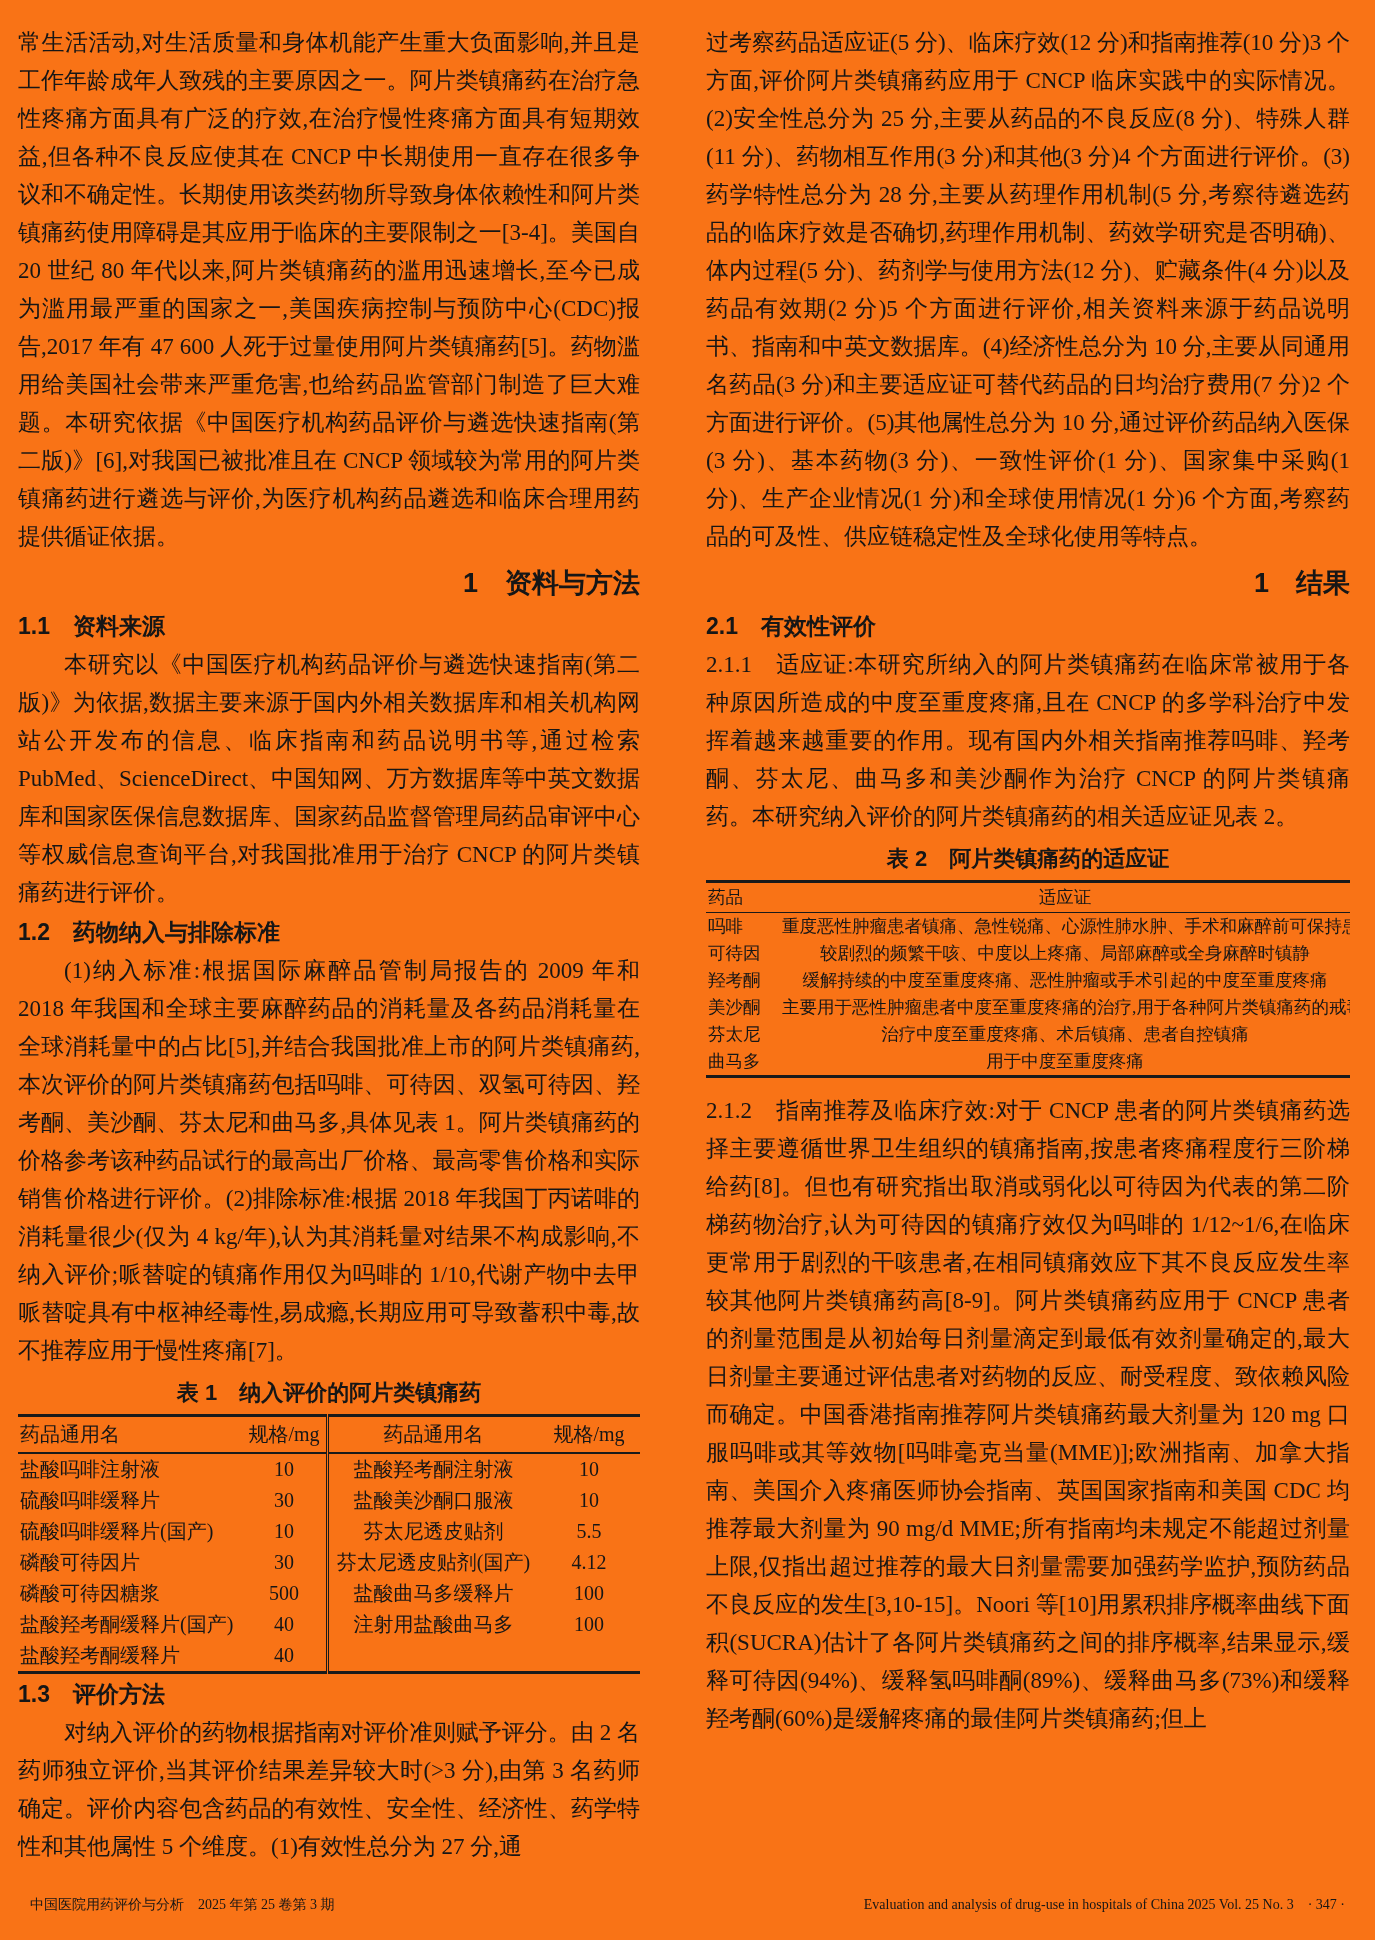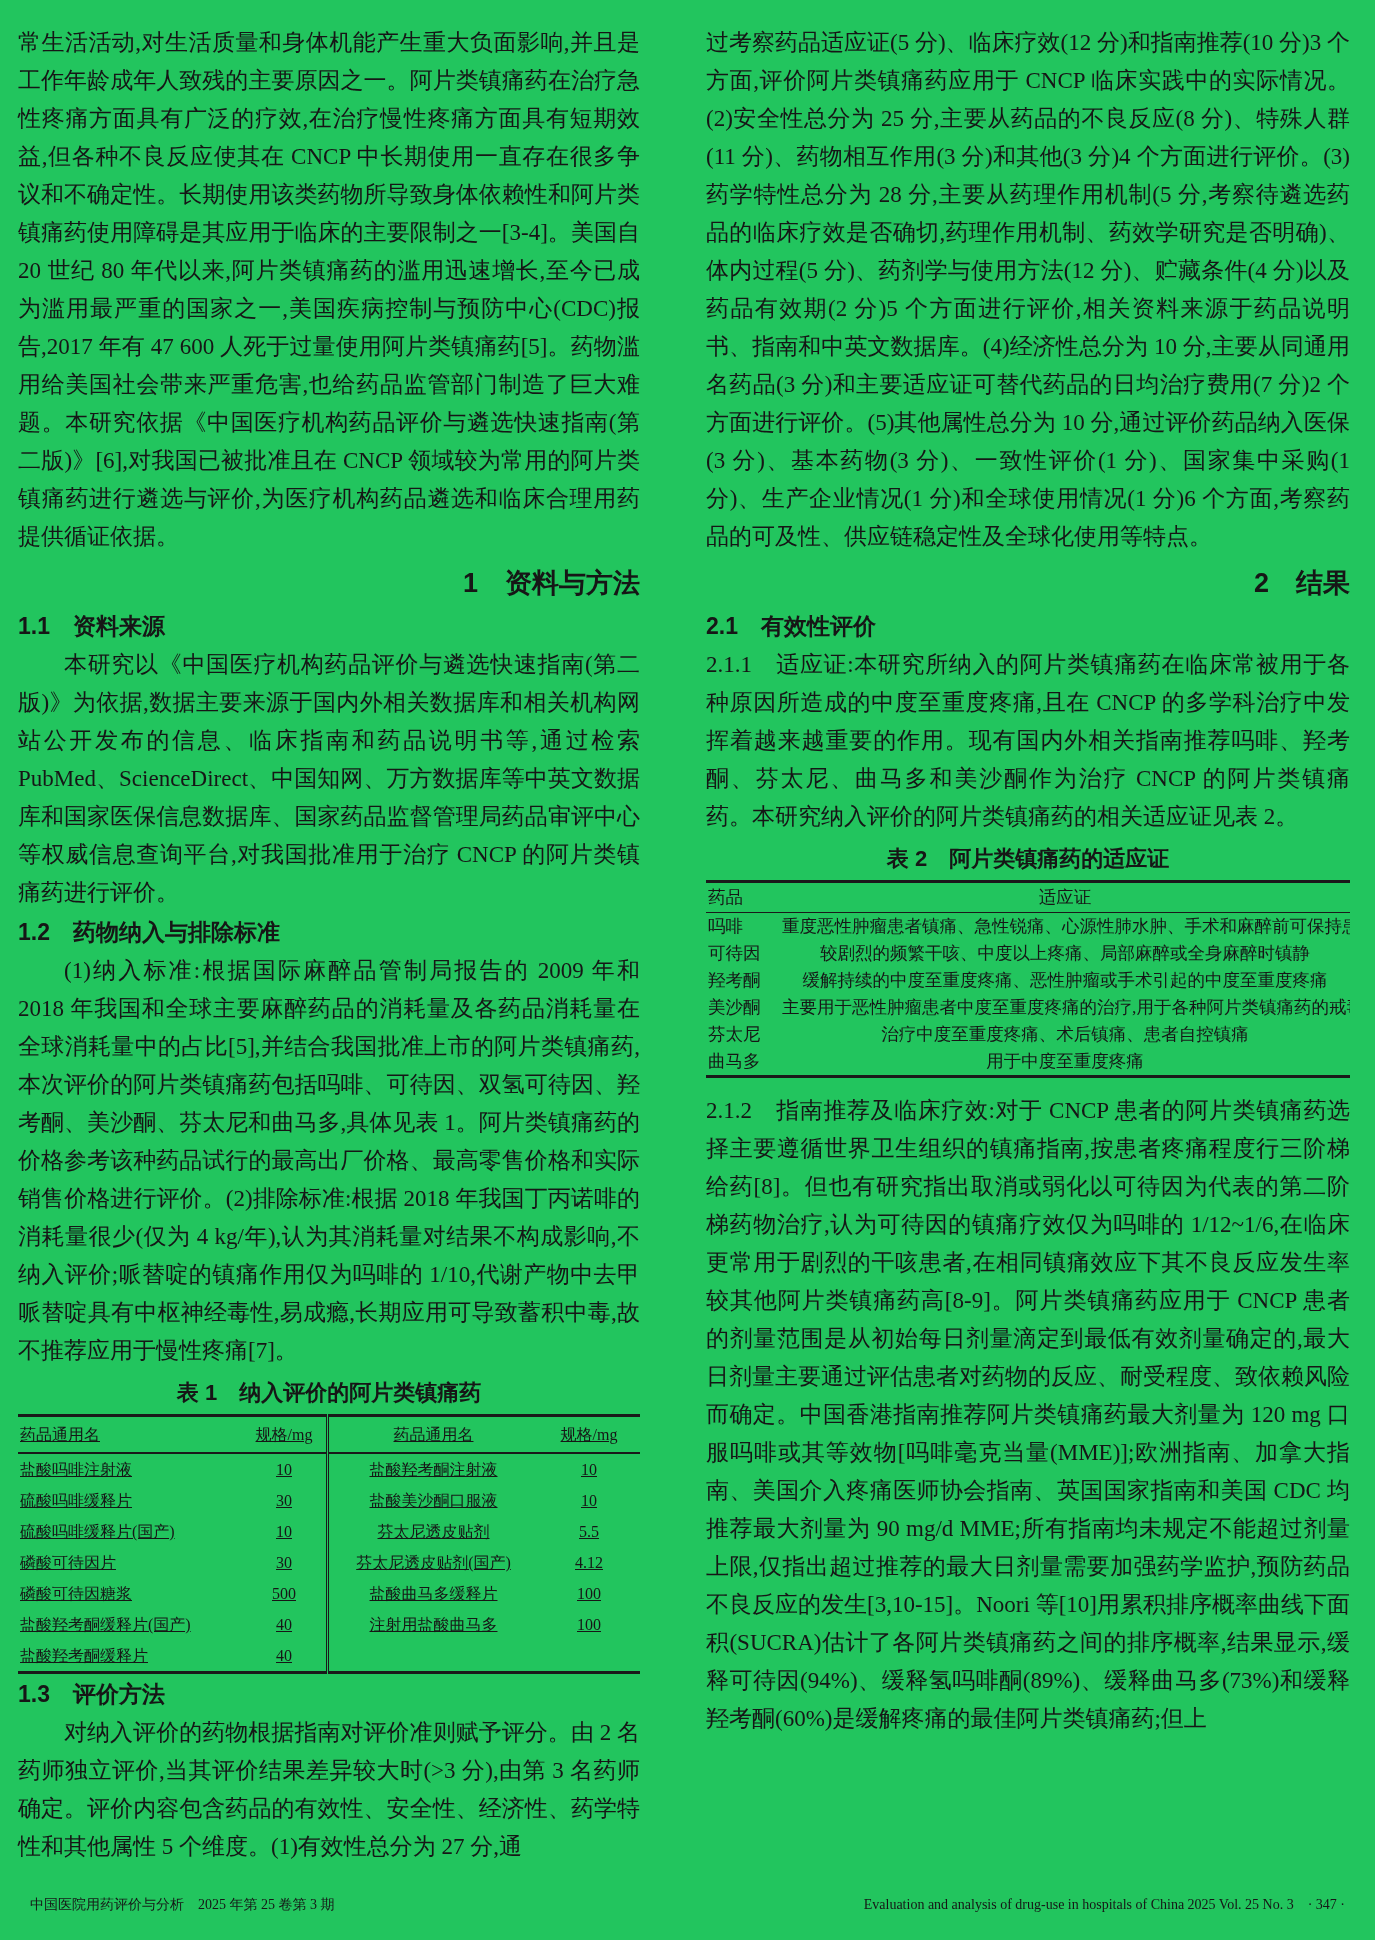--- a/index.html
+++ b/index.html
@@ -1,17 +1,17 @@
 <!DOCTYPE html>
 <html><head>
 <meta charset="utf-8">
 <style>
   html,body{margin:0;padding:0;background:#d9d9d9;}
   .page{
-    position:relative;width:1375px;height:1940px;background:#22c55e;color:#161616;
+    position:relative;width:1375px;height:1940px;background:#f97316;color:#161616;
     font-family:"Liberation Serif","DejaVu Serif",serif;overflow:hidden;margin:0 auto;
   }
   .columns{display:flex;align-items:flex-start;padding:24px 0 0 18px;}
   .col-left{width:622px;margin-right:66px;}
   .col-right{width:644px;}
   .body{font-size:23px;line-height:38px;text-align:justify;margin:0;}
   .indent{text-indent:2em;}
   .h-sec{
     font-family:"Liberation Sans","DejaVu Sans",sans-serif;font-weight:700;
     font-size:27px;line-height:46px;margin:4px 0 0;text-align:right;
@@ -19,22 +19,22 @@
   .h-sub{
     font-family:"Liberation Sans","DejaVu Sans",sans-serif;font-weight:700;
     font-size:23px;line-height:40px;margin:0;text-align:left;
   }
   .tbl-title{
     font-family:"Liberation Sans","DejaVu Sans",sans-serif;font-weight:700;
     font-size:22px;line-height:38px;text-align:center;margin:4px 0 2px;
   }
   table{table-layout:fixed;}
   .t1{
-    width:100%;border-collapse:collapse;font-size:16px;
-    border-top:3px solid #1a1a1a;border-bottom:3px solid #1a1a1a;text-decoration:underline;
+    width:100%;border-collapse:collapse;font-size:20px;
+    border-top:3px solid #1a1a1a;border-bottom:3px solid #1a1a1a;
   }
   .t1 th,.t1 td{padding:0 2px;line-height:31px;font-weight:400;overflow:hidden;white-space:nowrap;}
   .t1 thead th{border-bottom:2px solid #1a1a1a;line-height:35px;}
   .t1 .c1{width:220px;text-align:left;}
   .t1 .c2{width:80px;text-align:center;}
   .t1 .c3{width:205px;text-align:center;border-left:3px double #1a1a1a;}
   .t1 .c4{text-align:center;}
   .t1 thead .c1{text-align:left;}
   .t2{
     width:100%;border-collapse:collapse;font-size:17.5px;margin-top:2px;
@@ -123,21 +123,21 @@
         </tbody>
       </table>
 
       <h3 class="h-sub">1.3　评价方法</h3>
       <p class="body indent">对纳入评价的药物根据指南对评价准则赋予评分。由 2 名药师独立评价,当其评价结果差异较大时(&gt;3 分),由第 3 名药师确定。评价内容包含药品的有效性、安全性、经济性、药学特性和其他属性 5 个维度。(1)有效性总分为 27 分,通</p>
     </div>
 
     <div class="col-right">
       <p class="body">过考察药品适应证(5 分)、临床疗效(12 分)和指南推荐(10 分)3 个方面,评价阿片类镇痛药应用于 CNCP 临床实践中的实际情况。(2)安全性总分为 25 分,主要从药品的不良反应(8 分)、特殊人群(11 分)、药物相互作用(3 分)和其他(3 分)4 个方面进行评价。(3)药学特性总分为 28 分,主要从药理作用机制(5 分,考察待遴选药品的临床疗效是否确切,药理作用机制、药效学研究是否明确)、体内过程(5 分)、药剂学与使用方法(12 分)、贮藏条件(4 分)以及药品有效期(2 分)5 个方面进行评价,相关资料来源于药品说明书、指南和中英文数据库。(4)经济性总分为 10 分,主要从同通用名药品(3 分)和主要适应证可替代药品的日均治疗费用(7 分)2 个方面进行评价。(5)其他属性总分为 10 分,通过评价药品纳入医保(3 分)、基本药物(3 分)、一致性评价(1 分)、国家集中采购(1 分)、生产企业情况(1 分)和全球使用情况(1 分)6 个方面,考察药品的可及性、供应链稳定性及全球化使用等特点。</p>
 
-      <h2 class="h-sec">2　结果</h2>
+      <h2 class="h-sec">1　结果</h2>
       <h3 class="h-sub">2.1　有效性评价</h3>
       <p class="body">2.1.1　适应证:本研究所纳入的阿片类镇痛药在临床常被用于各种原因所造成的中度至重度疼痛,且在 CNCP 的多学科治疗中发挥着越来越重要的作用。现有国内外相关指南推荐吗啡、羟考酮、芬太尼、曲马多和美沙酮作为治疗 CNCP 的阿片类镇痛药。本研究纳入评价的阿片类镇痛药的相关适应证见表 2。</p>
 
       <div class="tbl-title">表 2　阿片类镇痛药的适应证</div>
       <table class="t2">
         <thead>
           <tr>
             <th class="d">药品</th>
             <th class="i">适应证</th>
           </tr>

